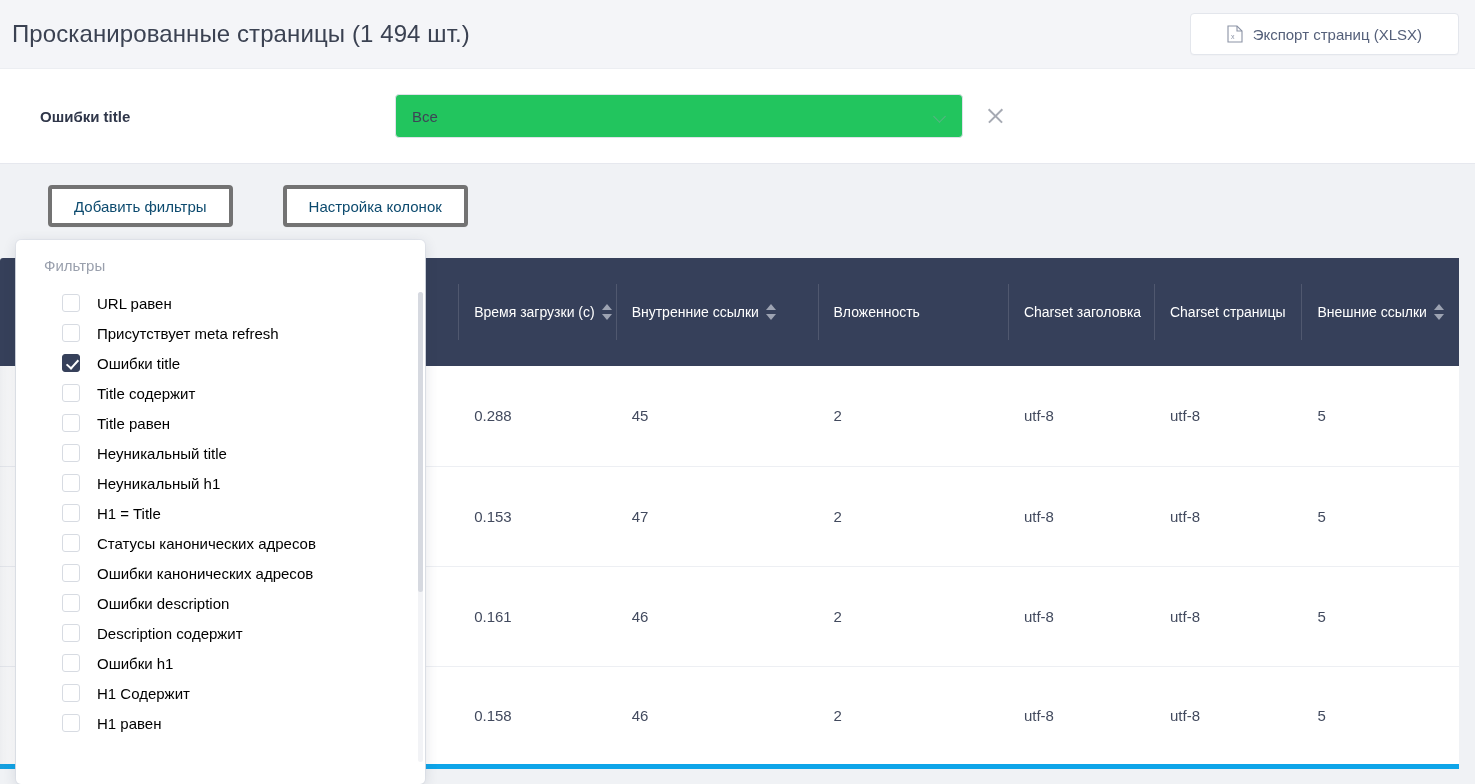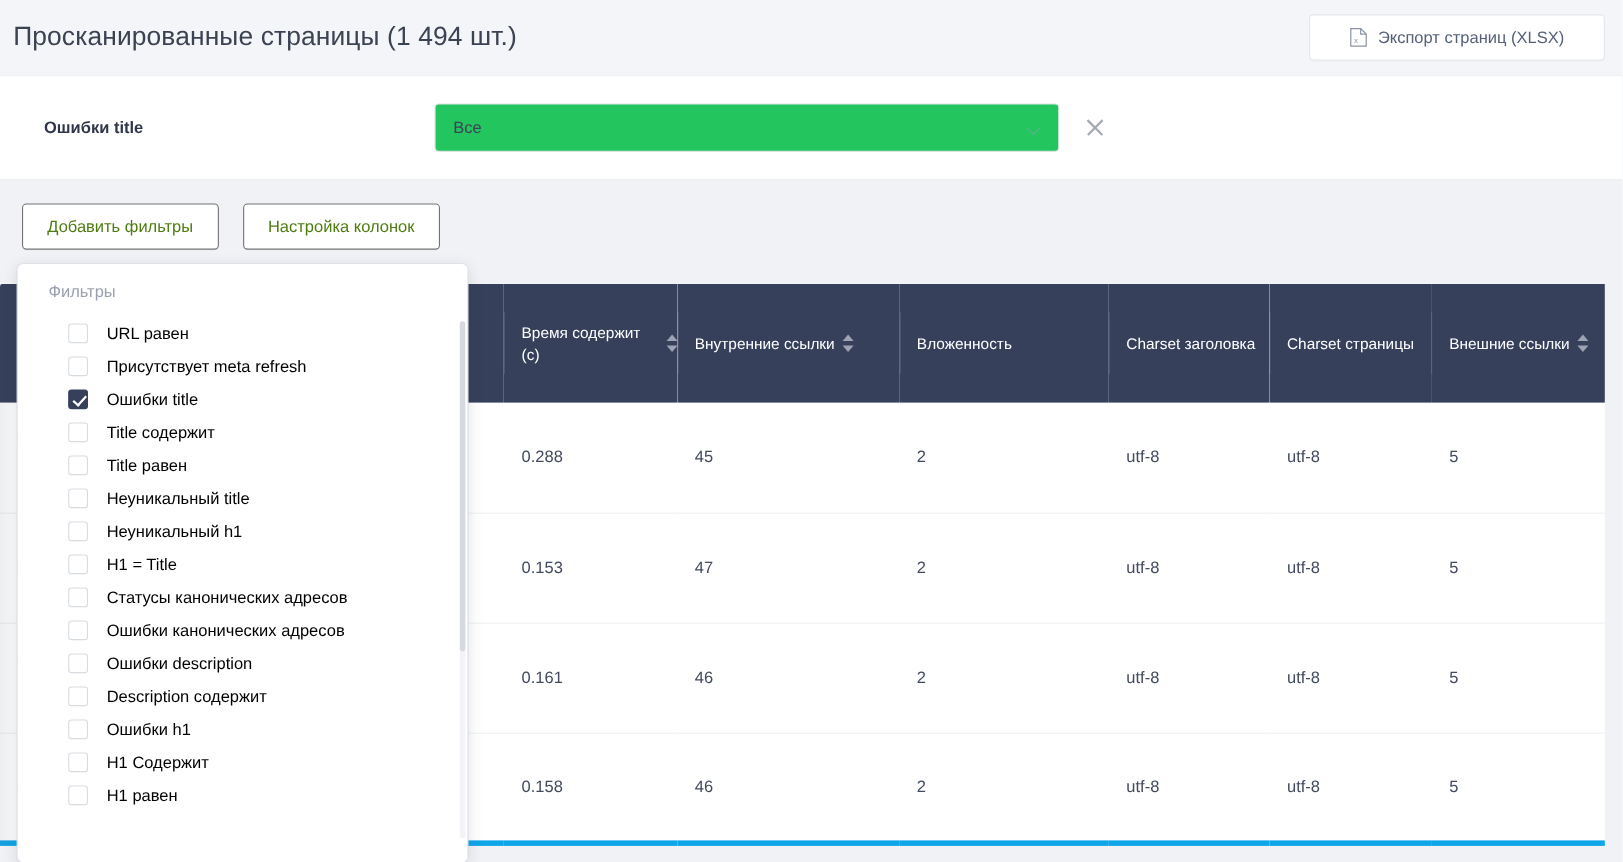--- a/index.html
+++ b/index.html
@@ -126,29 +126,30 @@
   
   .action-row {
     padding: 21px 0 0 20px;
     display: flex;
     gap: 22px;
     height: 70px;
     box-sizing: border-box;
   }
   .btn-plain {
     background: #ffffff;
-    border: 1px solid #737373;
+    border: 4px solid #737373;
     border-radius: 4px;
     padding: 0 22px;
     height: 42px;
     font-size: 15px;
-    color: #4d7c0f;
+    color: #0c4a6e;
     cursor: pointer;
     box-shadow: 0 1px 1px rgba(0,0,0,0.02);
     white-space: nowrap;
+    margin-left: 28px;
   }
 
   
   .table-wrap {
     position: absolute;
     left: 0;
     top: 258px;
     width: 1459px;
     background: #fff;
     border-radius: 3px 0 0 0;
@@ -417,21 +418,21 @@
               <span class="th-text">HTTP статус</span>
             </div>
           </th>
           <th>
             <div class="th-inner">
               <span class="th-text">Индексация</span>
             </div>
           </th>
           <th>
             <div class="th-inner">
-              <span class="th-text">Время содержит (с)</span>
+              <span class="th-text">Время загрузки (с)</span>
               <span class="sort-arrows"></span>
             </div>
           </th>
           <th>
             <div class="th-inner">
               <span class="th-text">Внутренние ссылки</span>
               <span class="sort-arrows"></span>
             </div>
           </th>
           <th>

